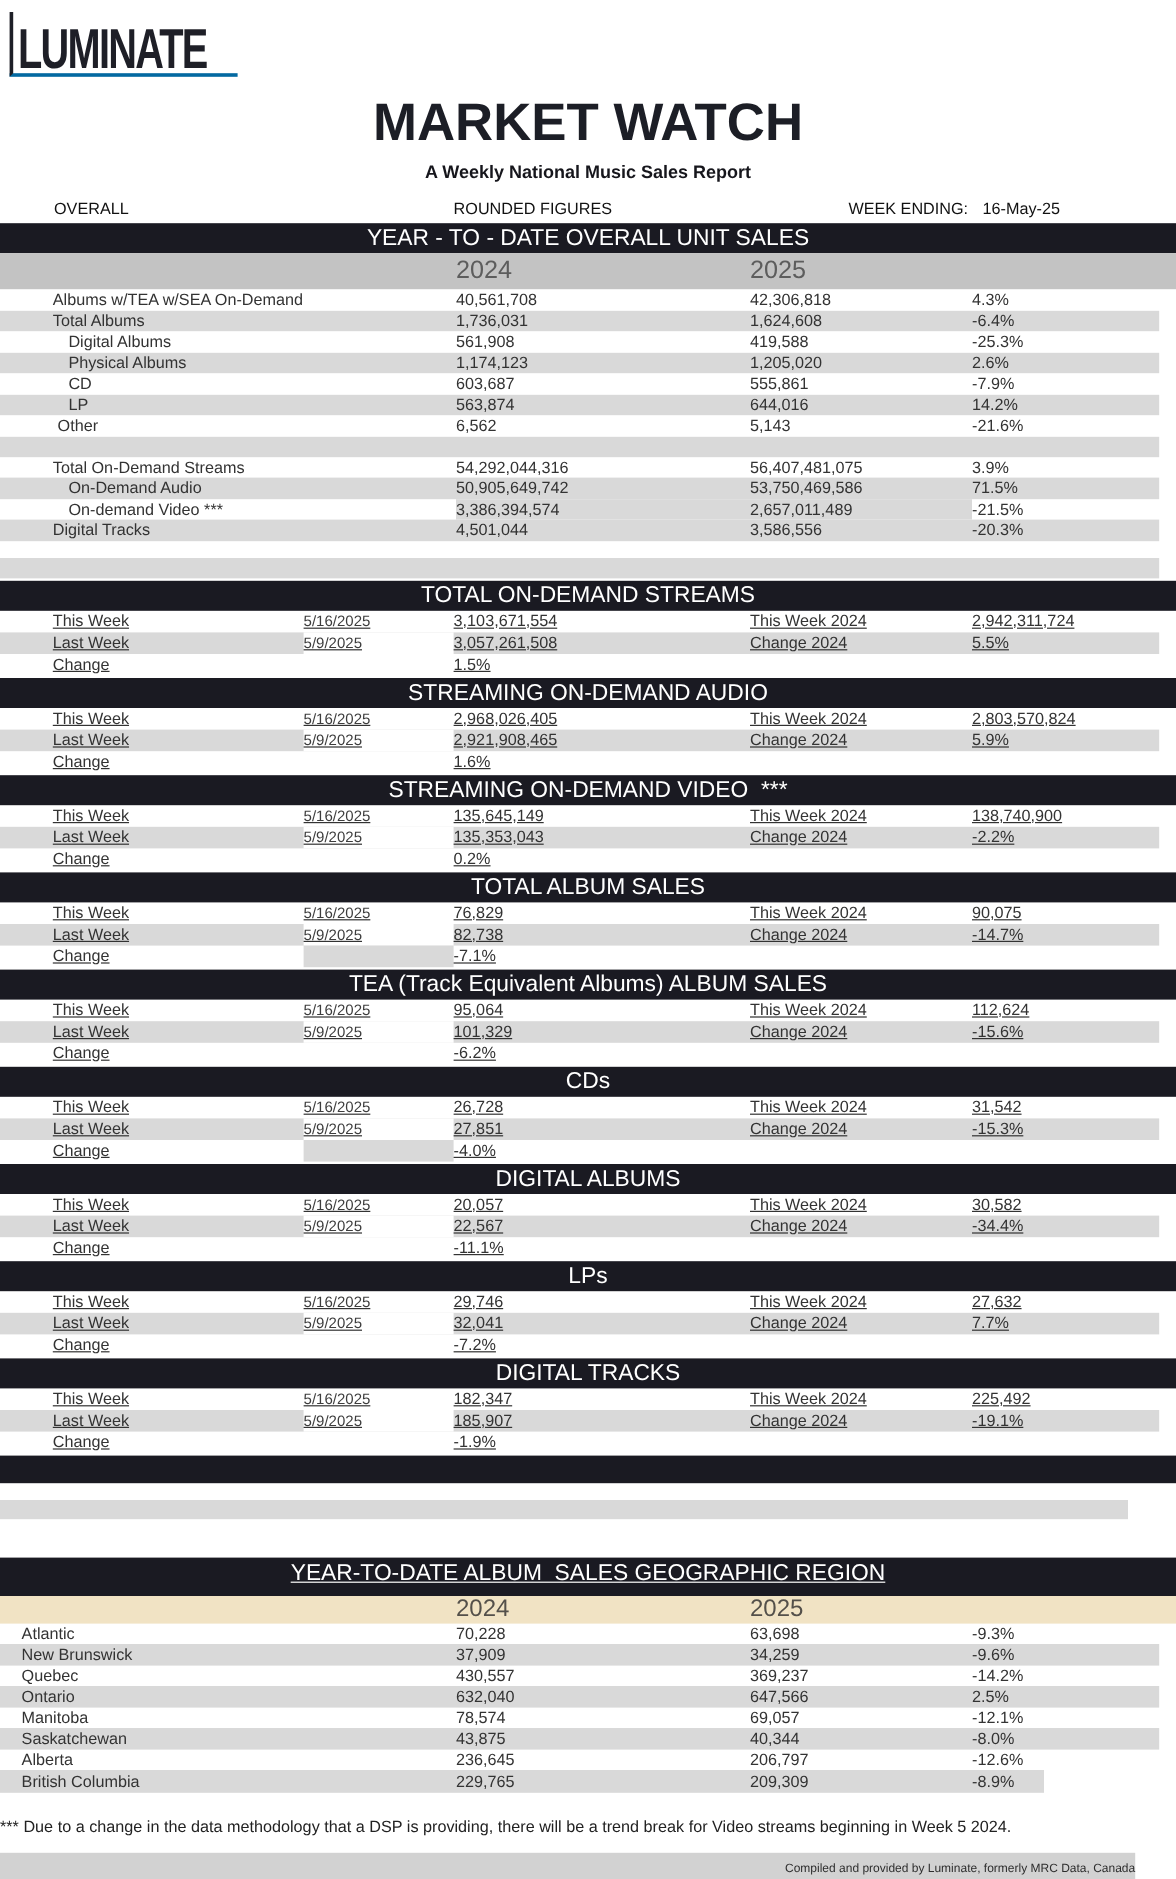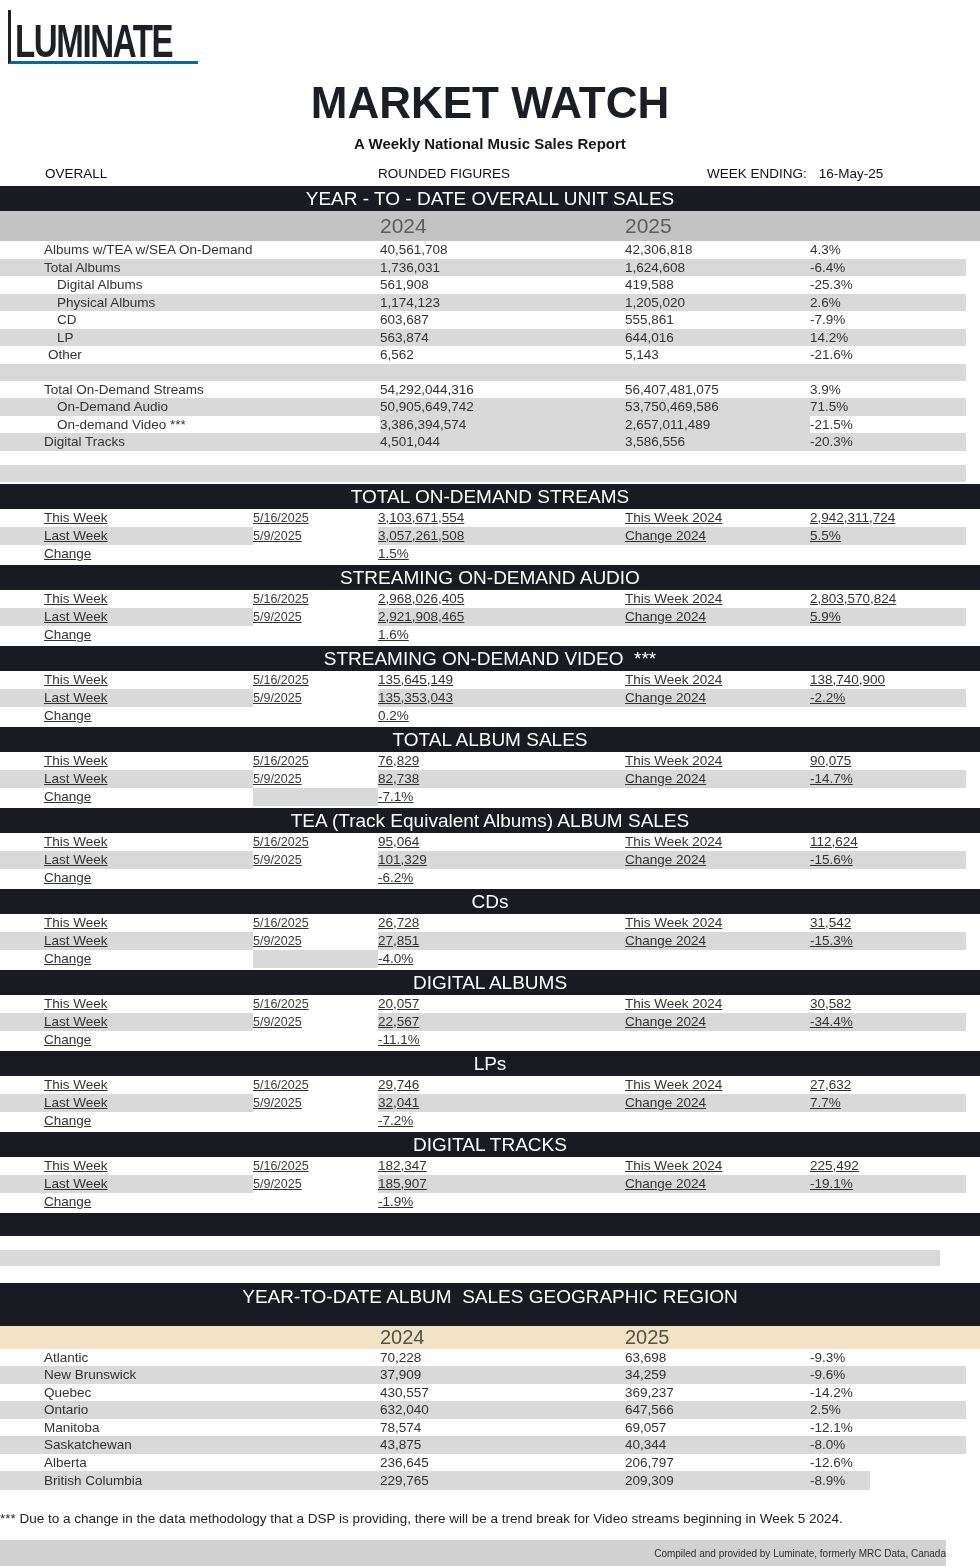--- a/index.html
+++ b/index.html
@@ -60,33 +60,33 @@
   
   .wrow{
     width:966px; height:18px; line-height:18px; display:grid;
     grid-template-columns:253px 125px 247px 185px 1fr; font-size:13.5px;text-decoration:underline;
   }
   .wrow .lbl{padding-left:44px;}
   .wrow .date{font-size:12.5px; color:#3d3d3d;}
   .wrow.bg-stripe .date{background:#fff;}
   .wrow .date.graycell{background:var(--stripe);}
   
-  .geo-banner{margin-top:1px; height:43px; line-height:28px; background:var(--ink);
-    color:#fff; text-align:center; font-size:19px; white-space:pre;}
+  .geo-banner{margin-top:16px; height:32px; line-height:28px; background:var(--ink);
+    color:#fff; text-align:center; font-size:19px; white-space:pre;text-decoration:underline;}
   .geo-head{
     height:23px; line-height:23px; background:var(--tan);
     display:grid; grid-template-columns:380px 245px 185px 1fr;
     font-size:20px; color:#54504a;
   }
   .geo-head .h1{grid-column:2;}
   .grow{
     width:966px; height:17.5px; line-height:17.5px; display:grid;
     grid-template-columns:380px 245px 185px 1fr; font-size:13.5px;
   }
-  .grow .lbl{padding-left:44px;}
+  .grow .lbl{padding-left:18px;}
   .grow.bc{height:19px; line-height:19px; width:870px;}
   
   .footnote{margin-top:20px; padding-left:0; height:17px; line-height:17px; font-size:13.5px; color:#222;}
   .footer-band{
     margin-top:13px; height:27px; line-height:27px; width:946px;
     background:var(--footerband); text-align:right; font-size:10px; color:#2e2e2e;
   }
   .gap-white-14{height:14px;} .gap-stripe-16{height:16px; width:940px; background:var(--stripe);}
   .gap-white-16{height:16px;}
 </style>

